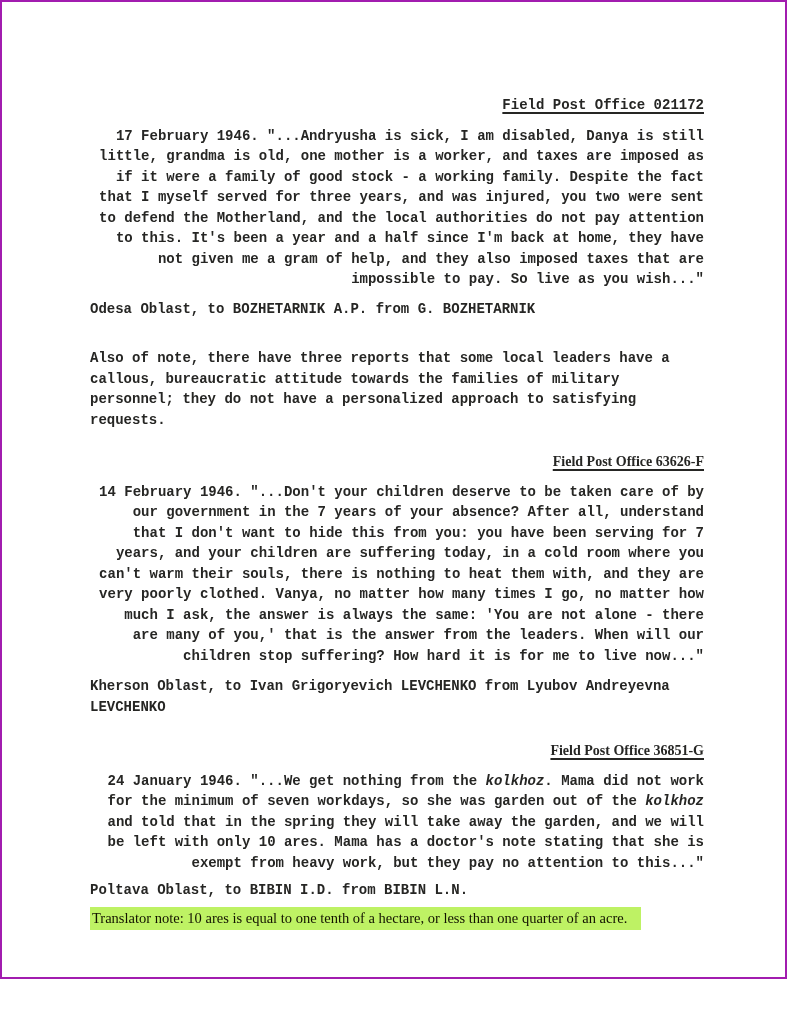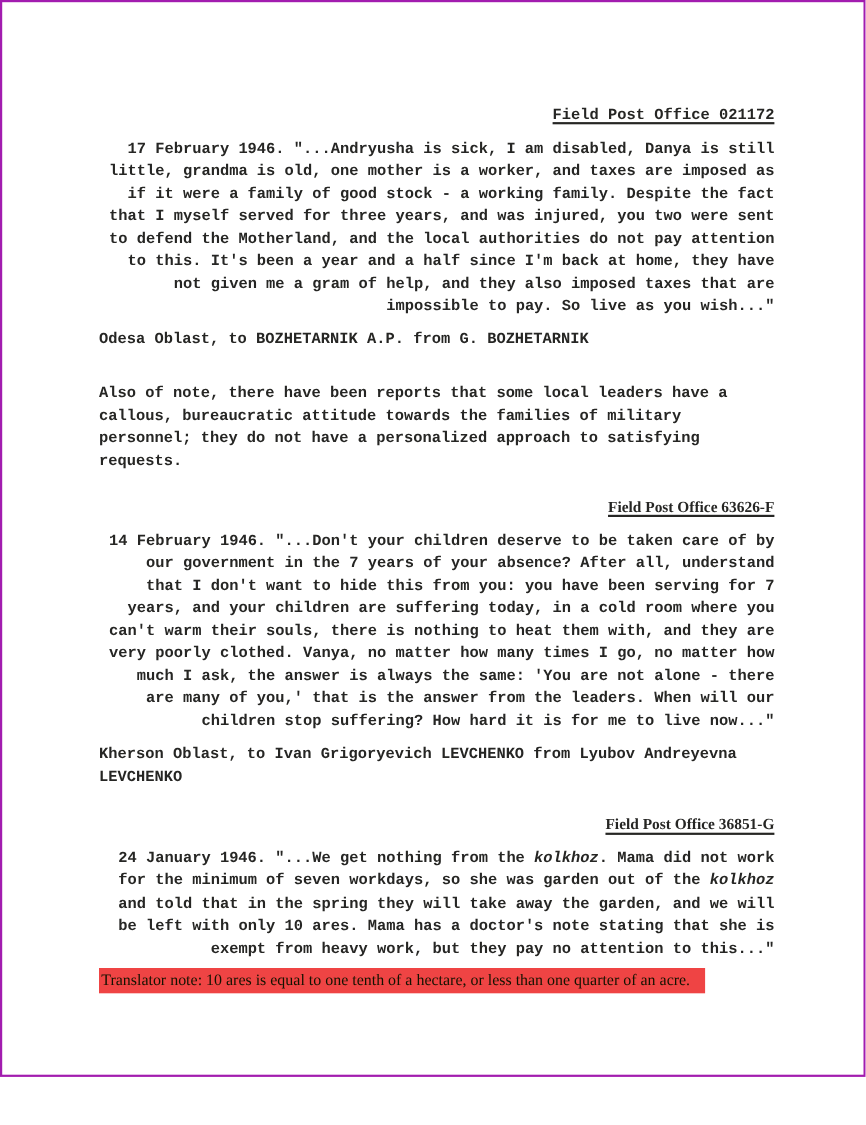--- a/index.html
+++ b/index.html
@@ -46,21 +46,21 @@
     white-space: pre;
     margin: 0 0 22px 0;
   }
   .mb10 { margin-bottom: 10px; }
   .mb9  { margin-bottom: 9px; font-family: Liberation Serif, serif; }
   .mb24 { margin-bottom: 24px; }
   .mb7  { margin-bottom: 7px; }
   .mb6  { margin-bottom: 6px; }
   .translator-note {
     display: inline-block;
-    background: #ef4444;
+    background: #bef264;
     color: #131300;
     font-family: "Liberation Serif", "DejaVu Serif", serif;
     font-weight: 400;
     font-size: 14.5px;
     line-height: 22px;
     padding: 0 14px 1px 2px;
     white-space: pre;
   }
 </style>
 </head>
@@ -75,21 +75,21 @@
 little, grandma is old, one mother is a worker, and taxes are imposed as
 if it were a family of good stock - a working family. Despite the fact
 that I myself served for three years, and was injured, you two were sent
 to defend the Motherland, and the local authorities do not pay attention
 to this. It's been a year and a half since I'm back at home, they have
 not given me a gram of help, and they also imposed taxes that are
 impossible to pay. So live as you wish..."</div>
 
     <div class="attribution">Odesa Oblast, to BOZHETARNIK A.P. from G. BOZHETARNIK</div>
 
-    <div class="note-paragraph">Also of note, there have been reports that some local leaders have a
+    <div class="note-paragraph">Also of note, there have three reports that some local leaders have a
 callous, bureaucratic attitude towards the families of military
 personnel; they do not have a personalized approach to satisfying
 requests.</div>
 
     <div class="fpo-header mb9">Field Post Office 63626-F</div>
 
     <div class="quote mb10">14 February 1946. "...Don't your children deserve to be taken care of by
 our government in the 7 years of your absence? After all, understand
 that I don't want to hide this from you: you have been serving for 7
 years, and your children are suffering today, in a cold room where you
@@ -103,17 +103,18 @@
 LEVCHENKO</div>
 
     <div class="fpo-header mb9">Field Post Office 36851-G</div>
 
     <div class="quote mb7"><span>24 January 1946. "...We get nothing from the </span><i>kolkhoz</i><span>. Mama did not work
 for the minimum of seven workdays, so she was garden out of the </span><i>kolkhoz</i><span>
 and told that in the spring they will take away the garden, and we will
 be left with only 10 ares. Mama has a doctor's note stating that she is
 exempt from heavy work, but they pay no attention to this..."</span></div>
 
+    <div class="attribution mb6">Poltava Oblast, to BIBIN I.D. from BIBIN L.N.</div>
 
     <span class="translator-note">Translator note: 10 ares is equal to one tenth of a hectare, or less than one quarter of an acre.</span>
 
   </div>
 </div>
 
 </body></html>

